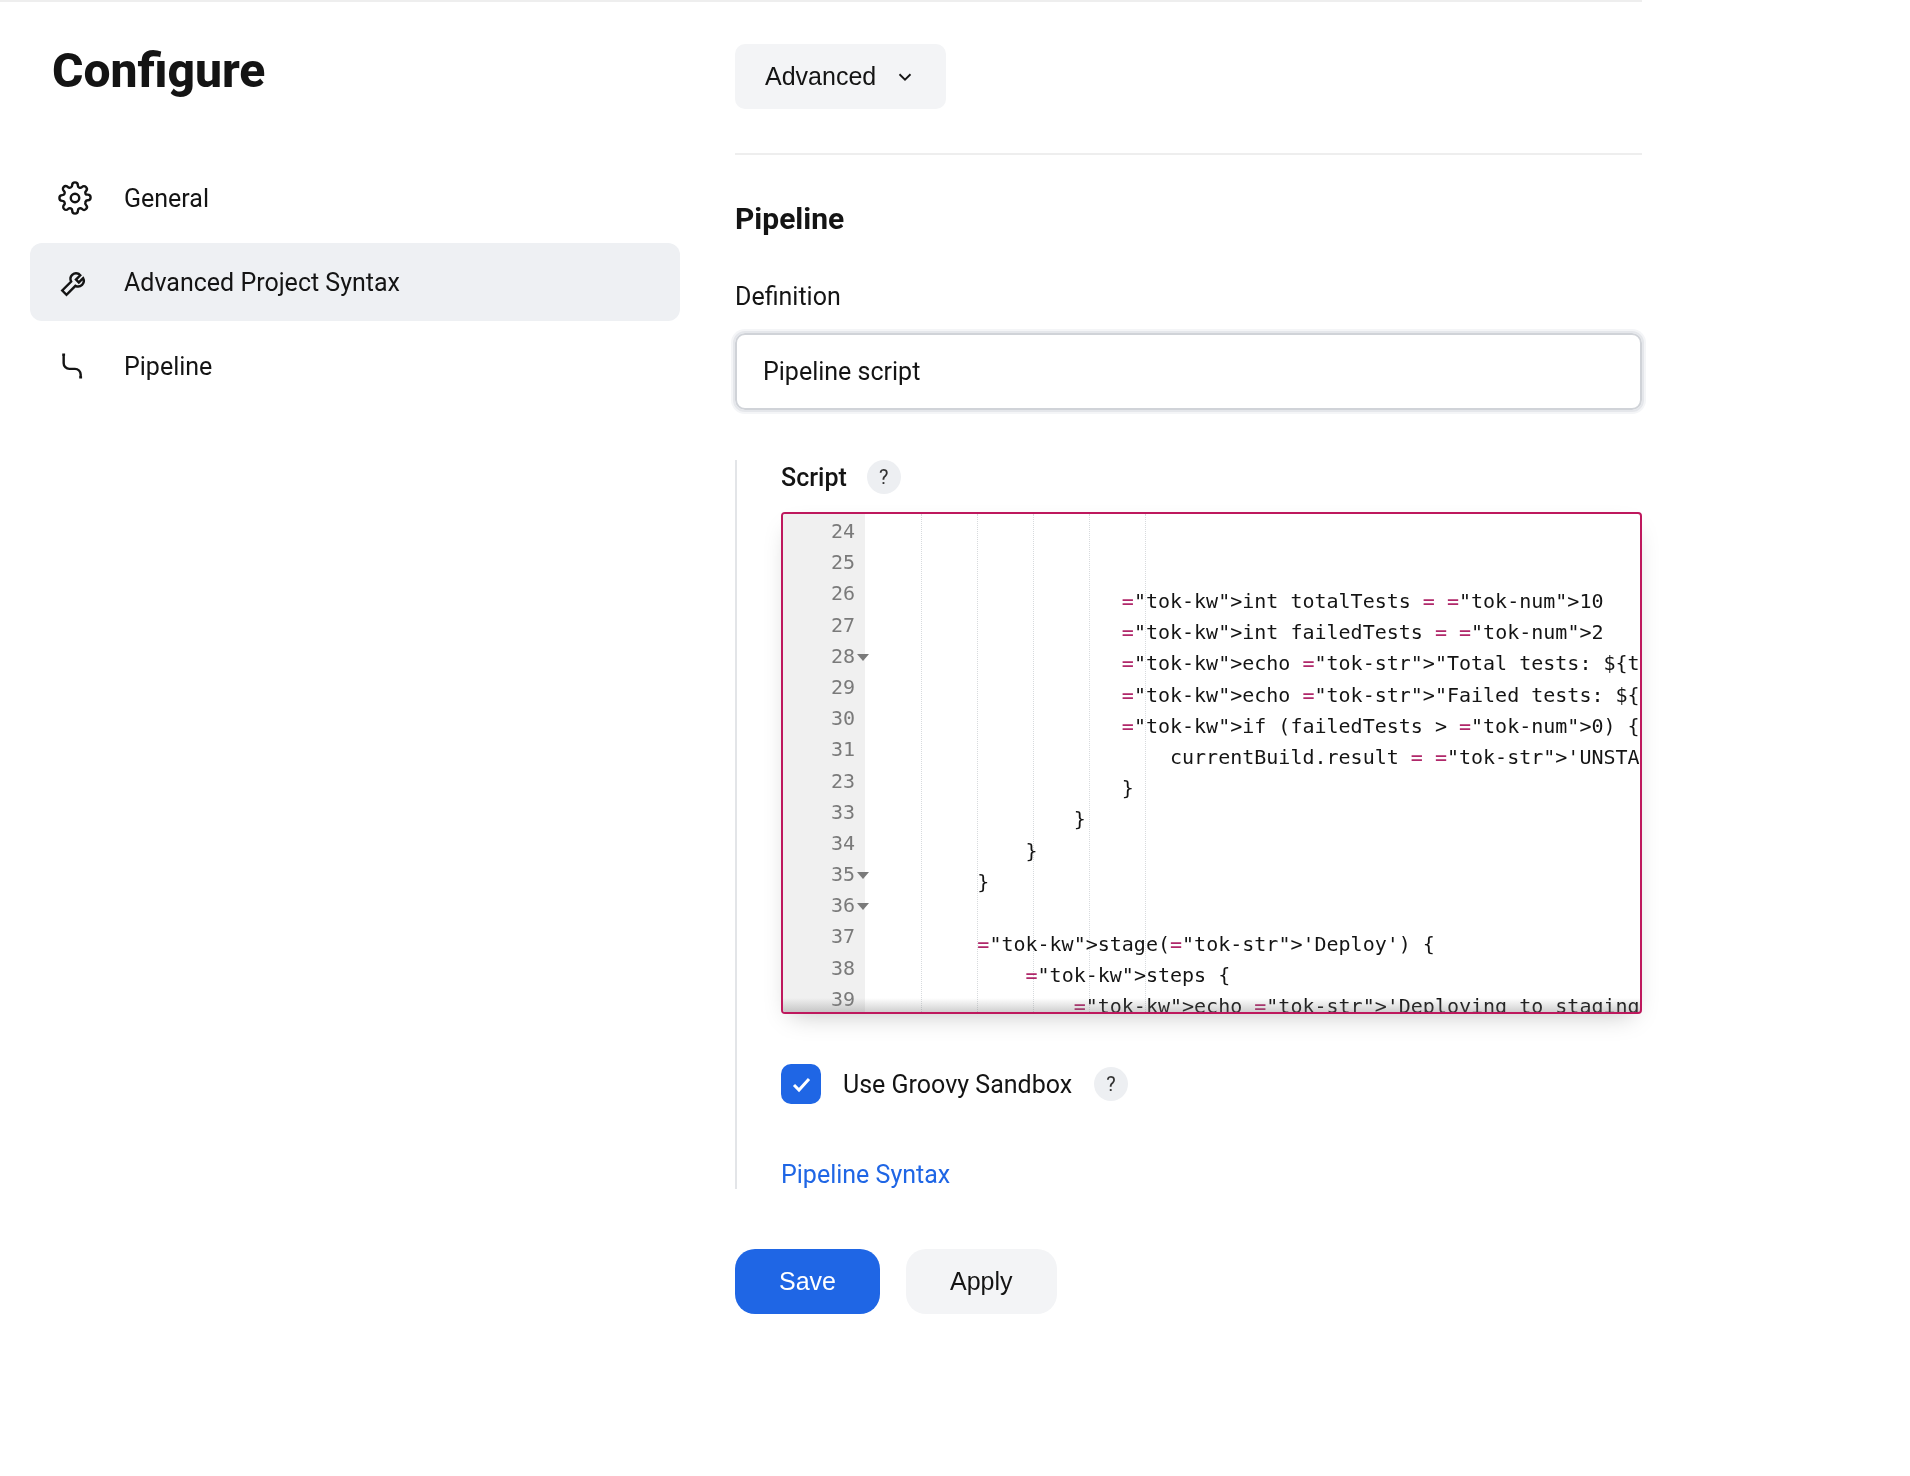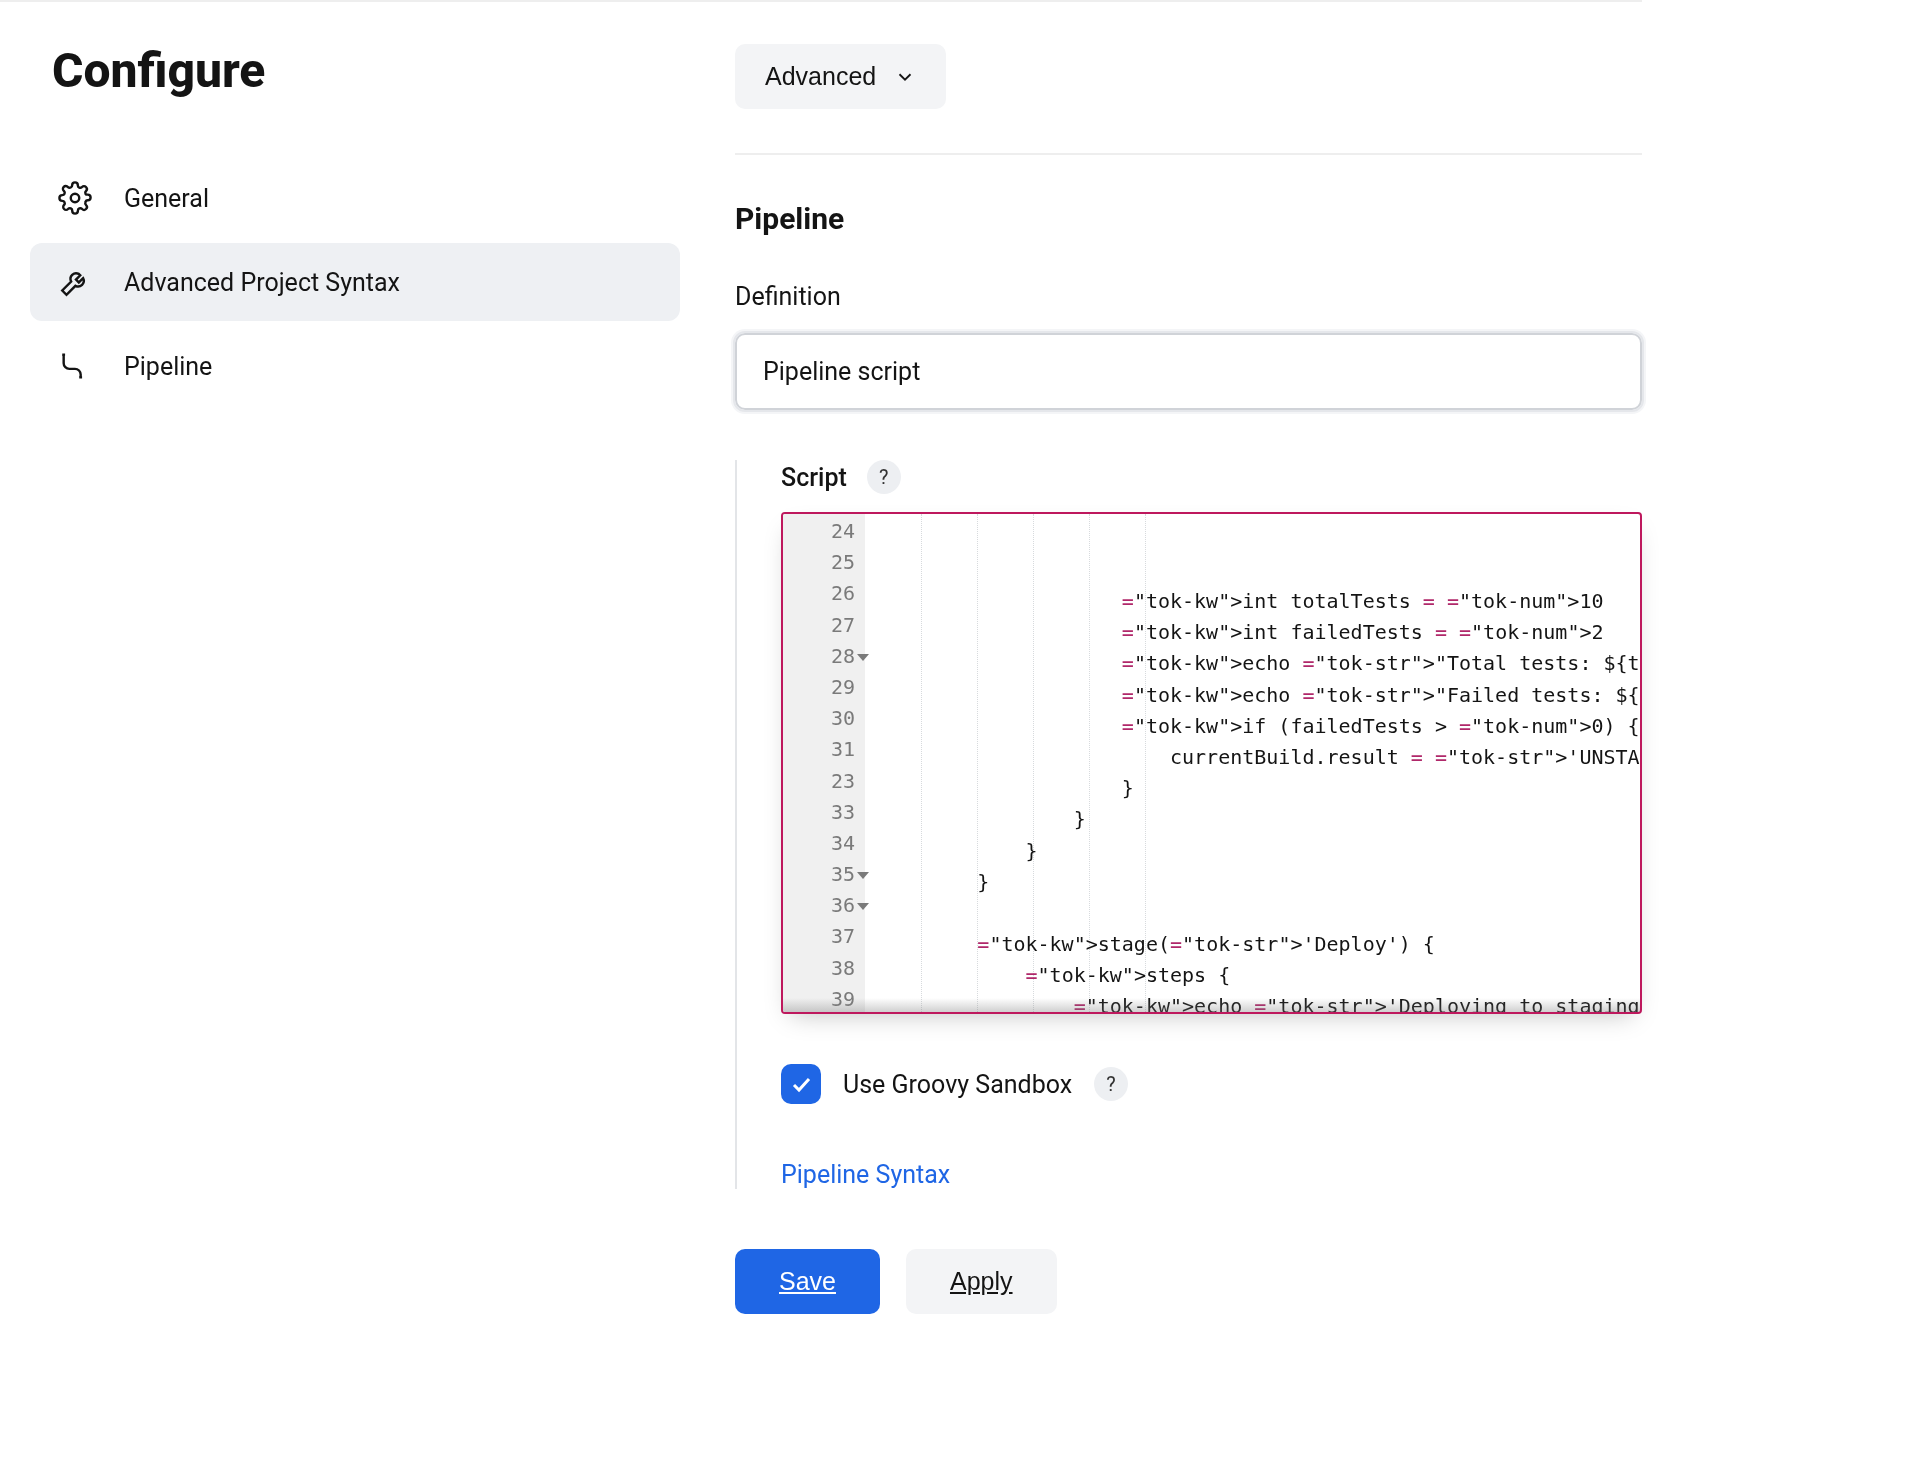--- a/index.html
+++ b/index.html
@@ -137,22 +137,22 @@
   .cbx {
     width: 40px; height: 40px; border-radius: 10px; background: #1f66e5;
     display:flex; align-items:center; justify-content:center; cursor:pointer;
   }
   .cbx svg { width: 24px; height: 24px; stroke: #fff; stroke-width: 3; fill: none; }
   .checkbox-label { font-size: 25px; }
   .link { color: #1f66e5; text-decoration: none; font-size: 25px; margin-top: 56px; display:inline-block; }
 
   .actions { margin-top: 60px; display:flex; gap: 26px; }
   .btn {
-    border: none; border-radius: 10px;
-    padding: 18px 44px; font-size: 25px; cursor:pointer;text-decoration:underline;
+    border: none; border-radius: 20px;
+    padding: 18px 44px; font-size: 25px; cursor:pointer;
   }
   .btn-primary { background: #1f66e5; color:#fff; }
   .btn-secondary { background: #f3f4f6; color:#141414; }
 </style>
 </head>
 <body>
 
 <div class="page">
   <div class="left">
     <h1 class="title">Configure</h1>

